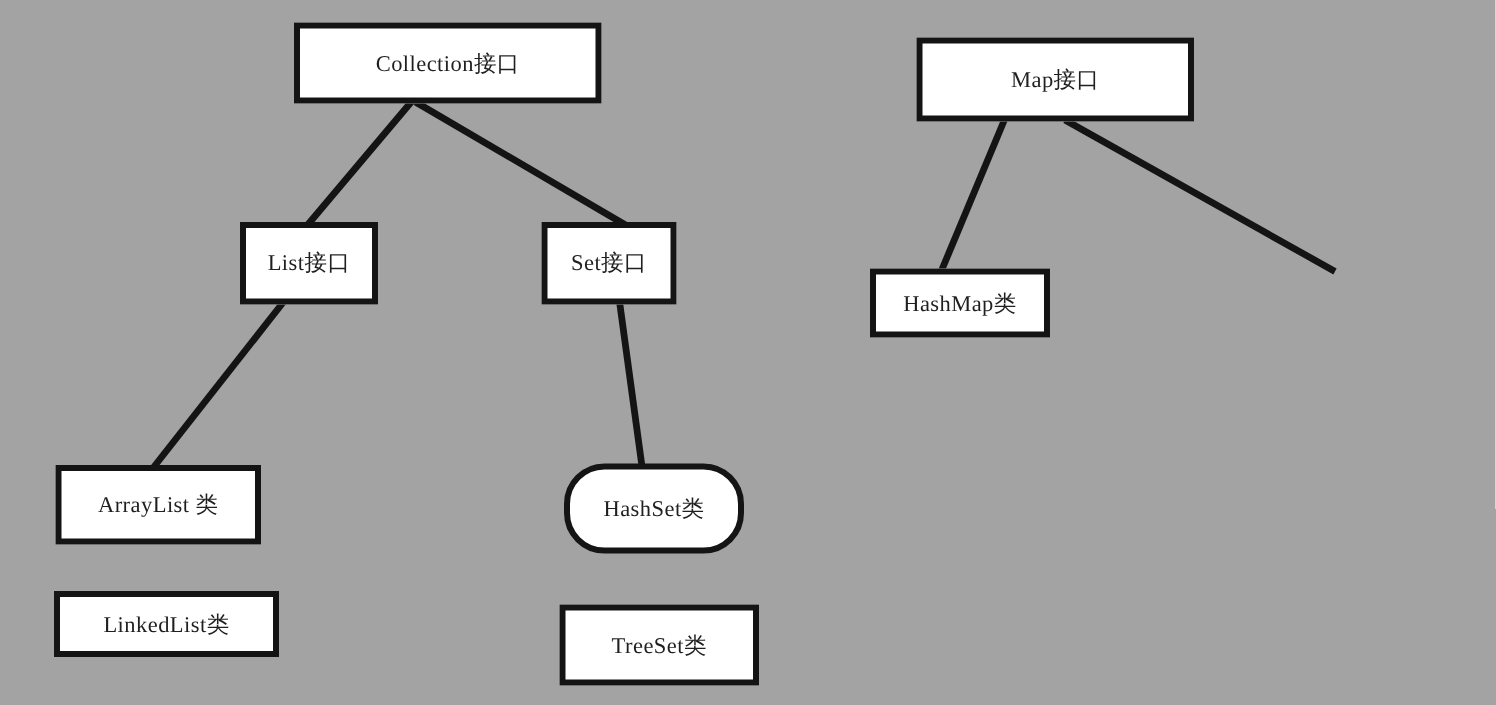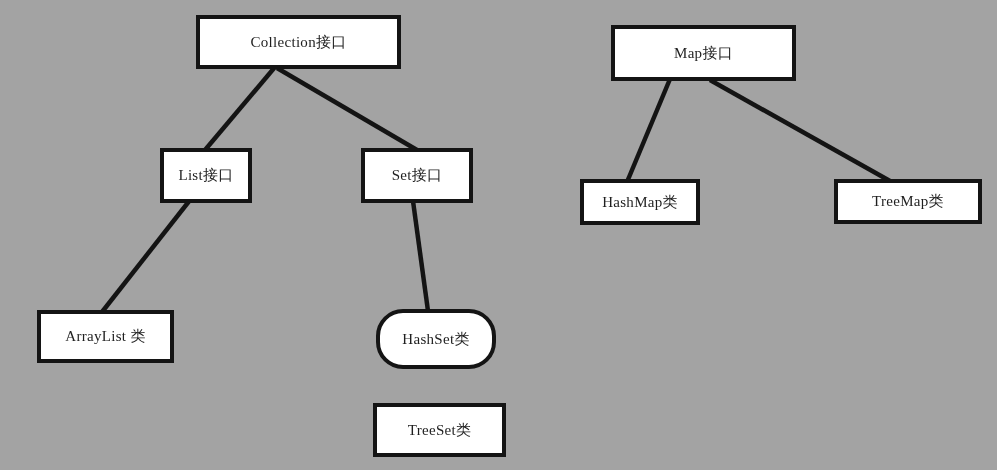--- a/index.html
+++ b/index.html
@@ -37,21 +37,21 @@
     align-items: center;
     justify-content: center;
     color: #1f1f1f;
     font-size: 15px;
     letter-spacing: 0.3px;
     white-space: nowrap;
   }
   
   .node-collection { left: 196px; top: 15px;  width: 205px; height: 54px; }
   .node-list       { left: 160px; top: 148px; width: 92px; height: 55px; }
-  .node-set        { left: 361px; top: 148px; width: 112px; height: 55px; align-items: center; }
+  .node-set        { left: 361px; top: 148px; width: 90px; height: 55px; align-items: center; }
   .node-arraylist  { left: 37px;  top: 310px; width: 137px; height: 53px; }
   .node-linkedlist { left: 36px;  top: 394px; width: 150px; height: 44px; }
   .node-hashset    { left: 376px; top: 309px; width: 120px; height: 60px; border-radius: 27px; }
   .node-treeset    { left: 373px; top: 403px; width: 133px; height: 54px; }
   .node-map        { left: 611px; top: 25px;  width: 185px; height: 56px; }
   .node-hashmap    { left: 580px; top: 179px; width: 120px; height: 46px; align-items: center; }
   .node-treemap    { left: 834px; top: 179px; width: 148px; height: 45px; }
 </style>
 </head>
 <body>
@@ -77,34 +77,34 @@
   </div>
 
   <div class="node node-set">
     <span>Set接口</span>
   </div>
 
   <div class="node node-arraylist">
     <span>ArrayList 类</span>
   </div>
 
+  <div class="node node-linkedlist">
+    <span>LinkedList类</span>
+  </div>
 
   <div class="node node-hashset">
     <span>HashSet类</span>
   </div>
 
   <div class="node node-treeset">
     <span>TreeSet类</span>
   </div>
 
   <div class="node node-map">
     <span>Map接口</span>
   </div>
 
   <div class="node node-hashmap">
     <span>HashMap类</span>
   </div>
 
-  <div class="node node-treemap">
-    <span>TreeMap类</span>
-  </div>
 
 </div>
 
 </body></html>

